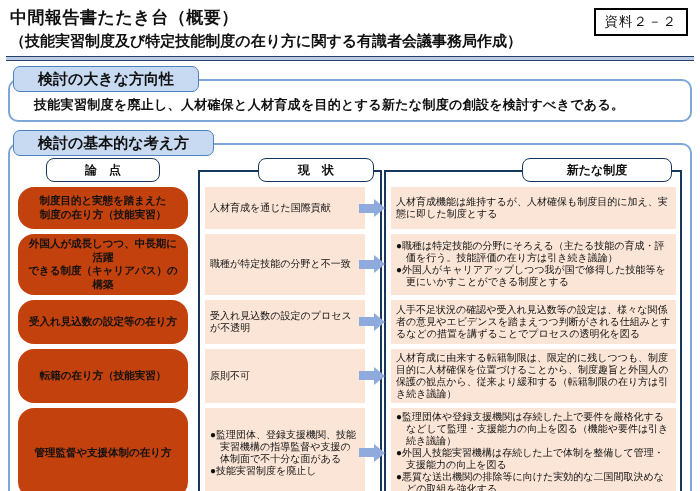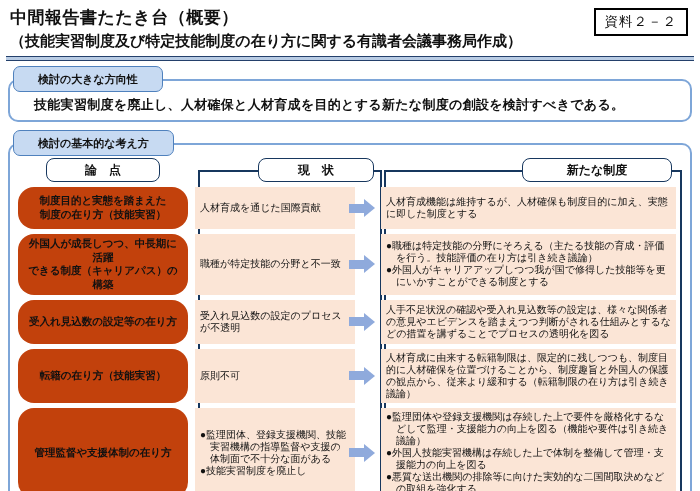--- a/index.html
+++ b/index.html
@@ -24,21 +24,21 @@
     background:#b9cce4;
   }
   
   .section { position:relative; margin:0 2px; background:#fff; }
   .sec-box { border:2px solid #7ea6d8; border-radius:10px; background:#fff; }
   .tab {
     position:absolute; top:-13px; left:5px; z-index:3;
     height:26px; padding:0 24px;
     background:#c7daf2; border:1.5px solid #4f81bd; border-radius:7px;
     display:flex; align-items:center;
-    font-size:11px; font-weight:bold; color:#111;
+    font-size:15px; font-weight:bold; color:#111;
   }
   .sec1 { margin-top:18px; }
   .sec1 .sec-box { min-height:42px; padding:15px 10px 6px 24px; }
   .sec1-body { font-size:13px; font-weight:bold; letter-spacing:0.3px; }
   .sec2 { margin-top:21px; }
   
   .matrix { position:relative; padding:13px 8px 7px 8px; min-height:352px; }
   .panel { position:absolute; z-index:0; top:25px; bottom:7px; background:#fff; border:2px solid #17375e; }
   .panel-current { left:188px; width:184px; }
   .panel-new { left:374px; right:8px; }
@@ -58,21 +58,21 @@
     display:flex; align-items:center; justify-content:center; text-align:center;
     font-size:10.5px; font-weight:bold; line-height:1.3;
     padding:3px 6px; white-space:pre-line;
   }
   .cell {
     background:#fbe5d6; font-size:10px; line-height:1.2;
     padding:3px 5px; display:flex; flex-direction:column; justify-content:center;
   }
   .cell .line { }
   .cell .line.bullet { padding-left:1em; text-indent:-1em; }
-  .cell.cur { width:160px; margin-left:7px; }
+  .cell.cur { width:160px; margin-left:17px; }
   .cell.new { flex:1; margin-left:2px; margin-right:6px; }
   .arrow {
     width:30px; margin-left:-6px; z-index:3; align-self:center;
     display:flex; align-items:center; justify-content:flex-start; height:18px;
   }
   .a-bar  { display:block; width:15px; height:9px; background:#8faadc; }
   .a-head { display:block; width:0; height:0;
             border-top:9px solid transparent; border-bottom:9px solid transparent;
             border-left:11px solid #8faadc; }
 </style>

